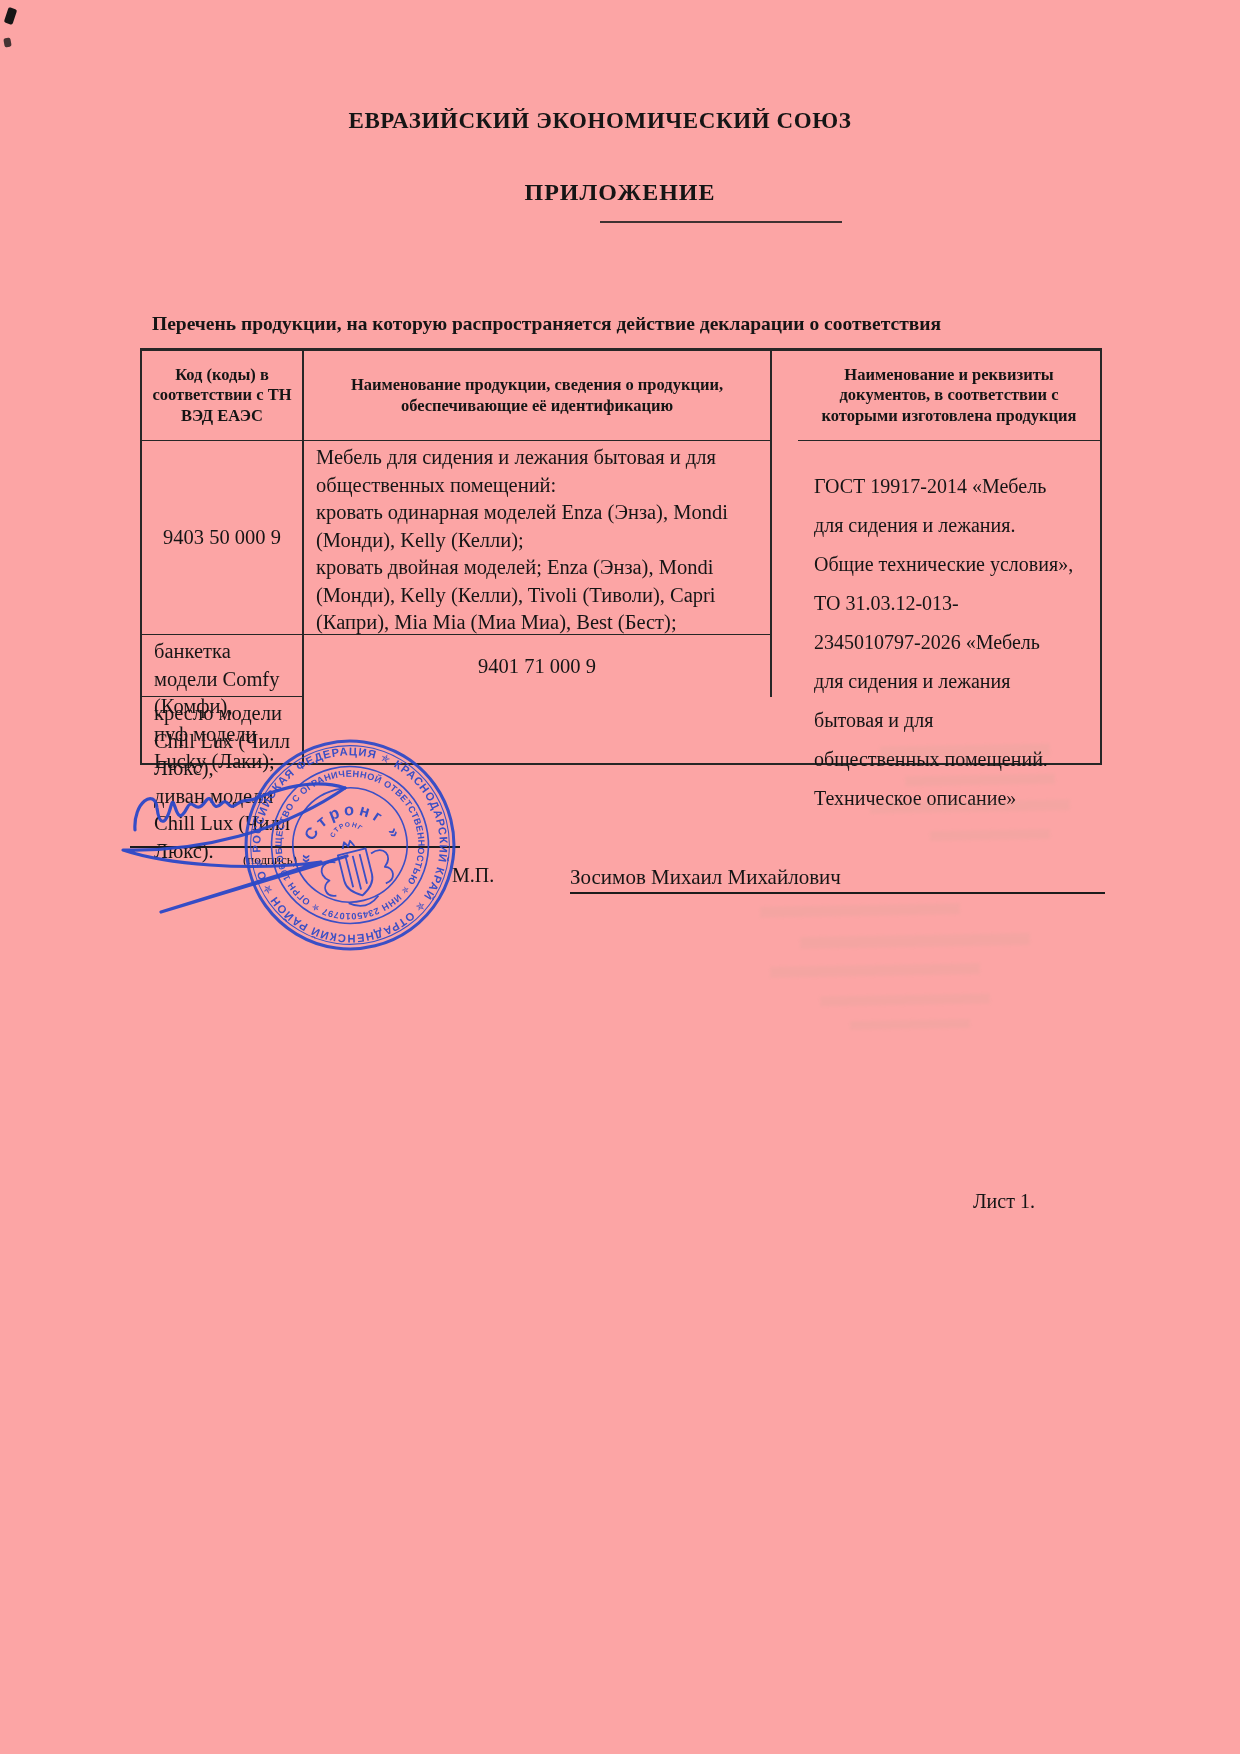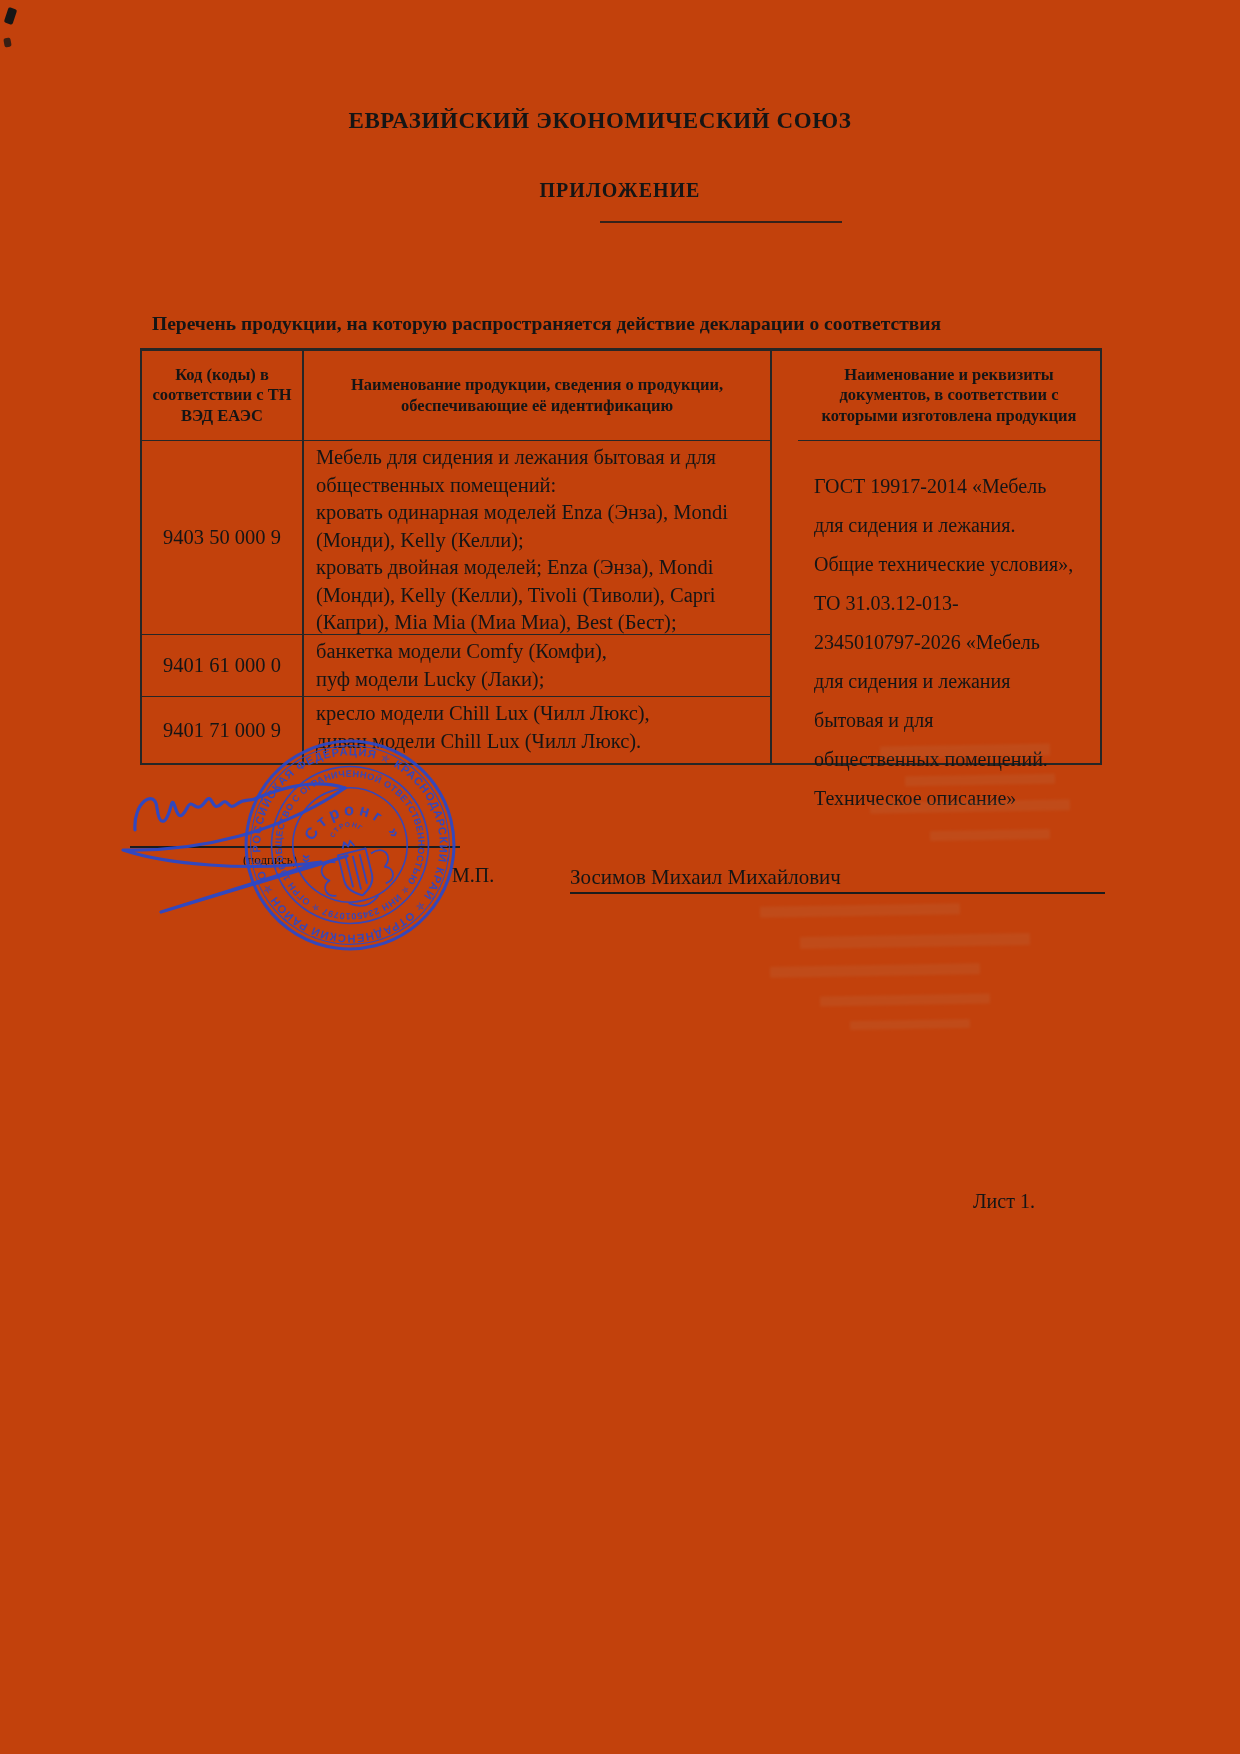--- a/index.html
+++ b/index.html
@@ -1,26 +1,26 @@
 <!DOCTYPE html>
 <html><head>
 <meta charset="utf-8">
 <style>
   html,body{margin:0;padding:0;background:#8a8a8a;}
   .page{
     position:relative;width:1240px;height:1754px;margin:0 auto;
-    background:#c2410c;overflow:hidden;color:#151515;
+    background:#fca5a5;overflow:hidden;color:#151515;
     font-family:"Liberation Serif","DejaVu Serif",serif;
   }
   .abs{position:absolute;}
   
   .union-title{left:0;top:108px;width:1200px;text-align:center;
     font-size:23px;font-weight:bold;letter-spacing:.6px;}
   .appendix-title{left:0;top:179px;width:1240px;text-align:center;
-    font-size:20px;font-weight:bold;letter-spacing:1px;}
+    font-size:24px;font-weight:bold;letter-spacing:1px;}
   .artifact-underline{left:600px;top:221px;width:242px;height:2px;background:#1d1d1d;opacity:.85;}
   .decl-row{left:255px;top:227px;display:flex;gap:22px;font-size:20px;font-weight:bold;white-space:nowrap;}
   .caption{left:152px;top:313px;font-size:19.5px;font-weight:bold;white-space:nowrap;}
   
   .tbl{left:140px;top:348px;width:958px;display:grid;
     grid-template-columns:162px 468px 1fr;
     grid-template-rows:90px 194px 62px 66px;
     border:2px solid #262626;border-top-width:3px;background:transparent;}
   .cell{border-right:2px solid #262626;border-bottom:1.6px solid #262626;box-sizing:border-box;}
   .no-r{border-right:none;margin-left:26px;}
@@ -79,21 +79,20 @@
     <div class="cell docs no-r no-b">ГОСТ 19917-2014 «Мебель
 для сидения и лежания.
 Общие технические условия»,
 ТО 31.03.12-013-
 2345010797-2026 «Мебель
 для сидения и лежания
 бытовая и для
 общественных помещений.
 Техническое описание»</div>
 
-    <div class="cell code">9401 61 000 0</div>
     <div class="cell prod">банкетка модели Comfy (Комфи),
 пуф модели Lucky (Лаки);</div>
 
     <div class="cell code no-b">9401 71 000 9</div>
     <div class="cell prod no-b">кресло модели Chill Lux (Чилл Люкс),
 диван модели Chill Lux (Чилл Люкс).</div>
   </div>
 
   <div>
     <div class="ghost" style="left:880px;top:745px;width:170px;height:12px;"></div>

